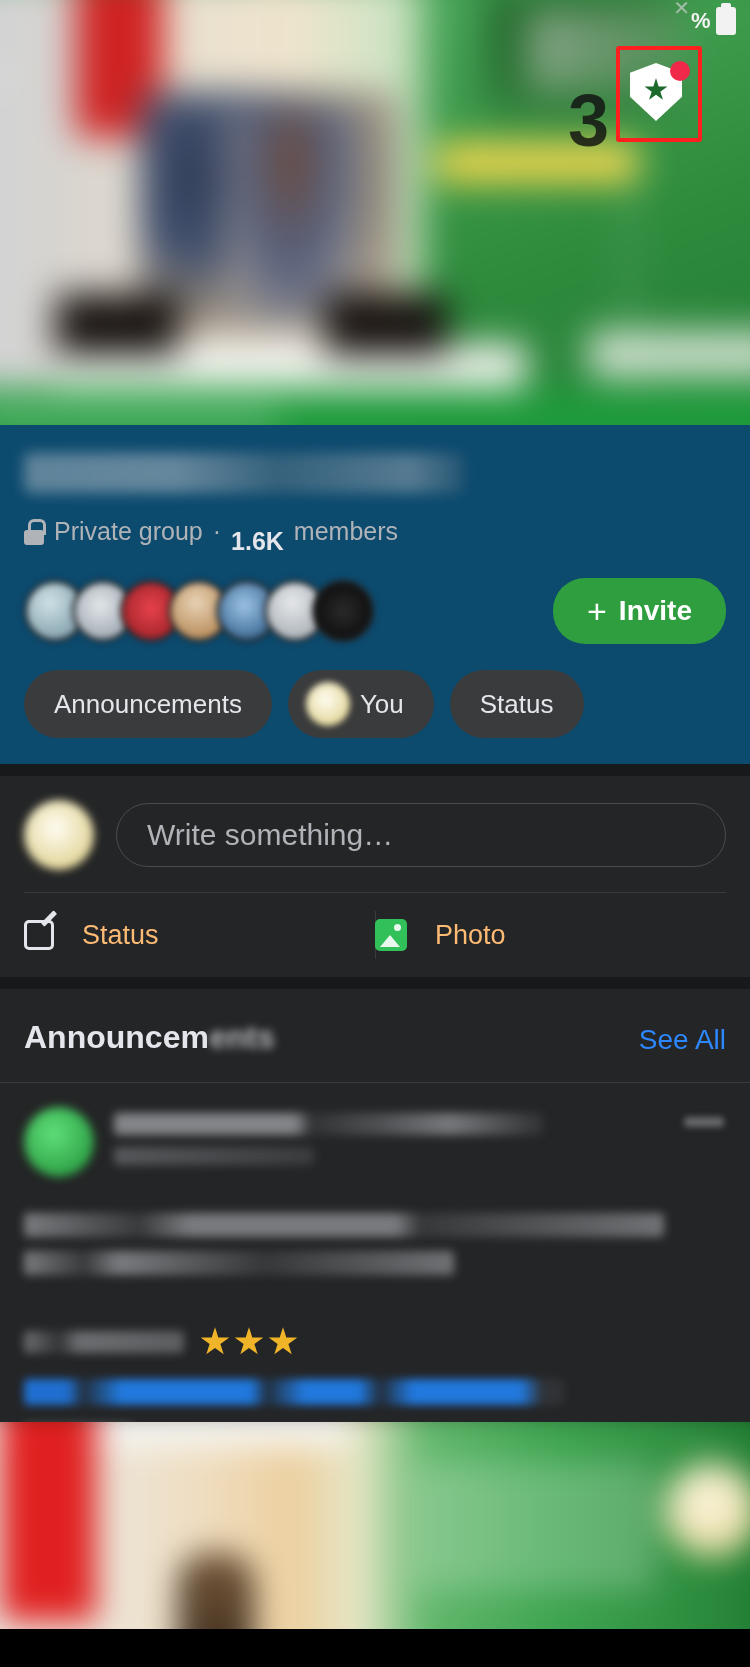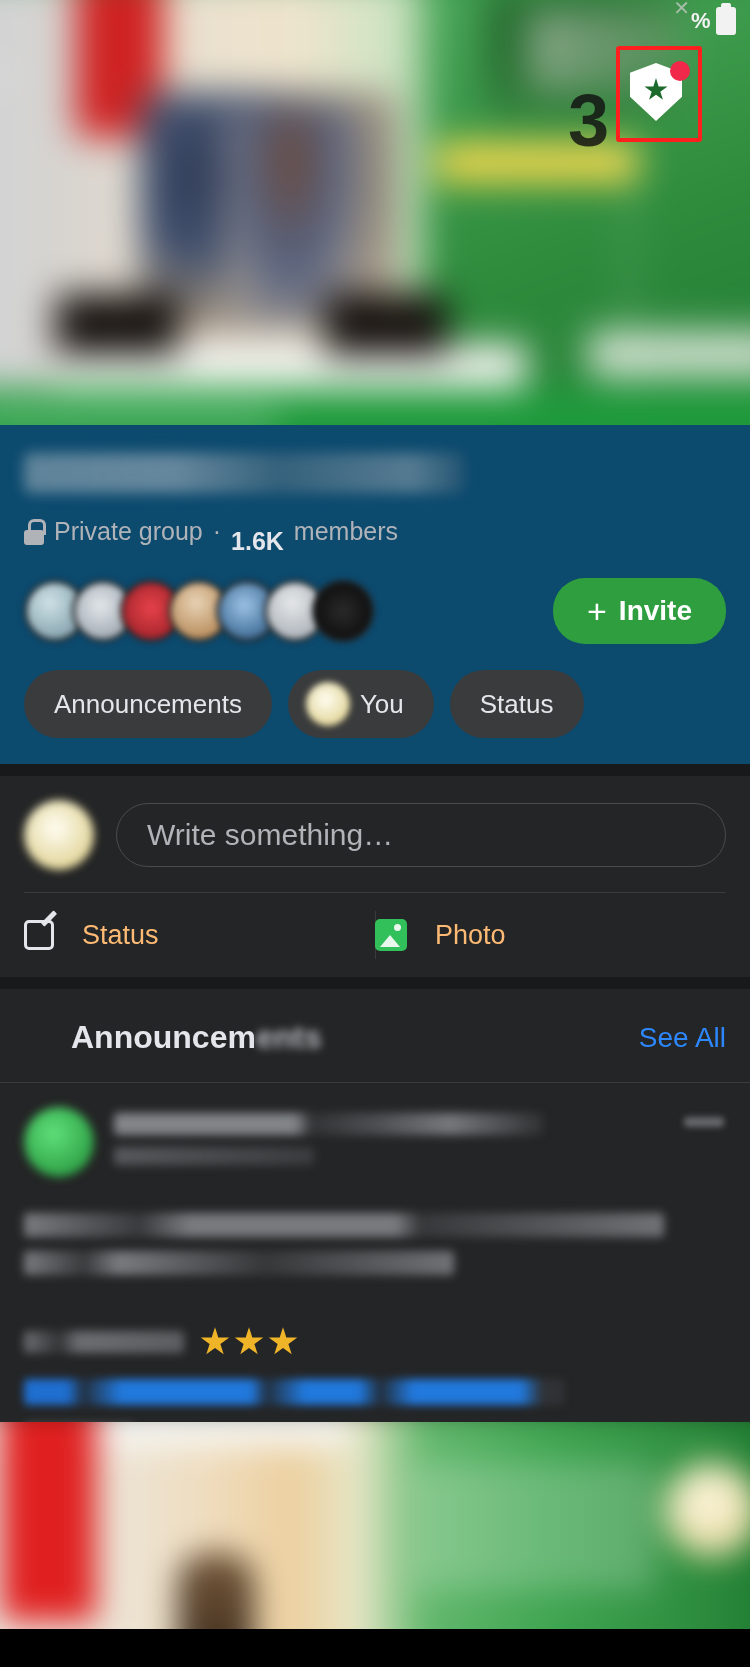--- a/index.html
+++ b/index.html
@@ -114,21 +114,21 @@
   .ic-photo:after { content:""; position:absolute; left:5px; bottom:4px; width:0; height:0;
     border-left:10px solid transparent; border-right:10px solid transparent; border-bottom:12px solid #e9f7ec; }
   .ic-photo:before { content:""; position:absolute; right:6px; top:5px; width:7px; height:7px; border-radius:50%; background:#e9f7ec; }
   .ic-poll { width:34px; height:34px; border-radius:50%; background:#f5a133; display:flex; align-items:flex-end;
     justify-content:center; gap:3px; padding-bottom:9px; }
   .ic-poll i { display:block; width:4px; background:#fff; border-radius:1px; }
   .ic-poll i:nth-child(1){height:9px;} .ic-poll i:nth-child(2){height:15px;} .ic-poll i:nth-child(3){height:11px;}
 
   
   .ann { background:#242526; }
-  .ann-head { display:flex; align-items:center; padding:30px 24px 26px;margin-left:47px; }
+  .ann-head { display:flex; align-items:flex-end; padding:30px 24px 26px; }
   .ann-title { font-size:32px; font-weight:700; color:#e4e6eb; }
   .ann-title .fade { filter:blur(4px); opacity:.75; }
   .see-all { margin-left:auto; font-size:28px; color:#2d88ff; cursor:pointer; }
   .ann-div { height:1px; background:#3a3b3c; }
 
   
   .post { padding:24px 24px 0; position:relative; }
   .post-head { display:flex; align-items:flex-start; gap:20px; }
   .p-av { width:70px; height:70px; border-radius:50%; flex:0 0 auto;
     background:radial-gradient(circle at 42% 38%,#5fe07a,#1d8a33); filter:blur(5px); }

